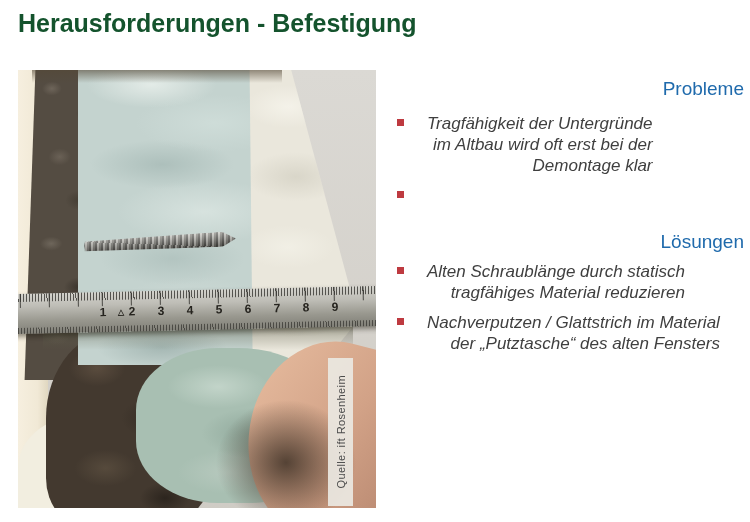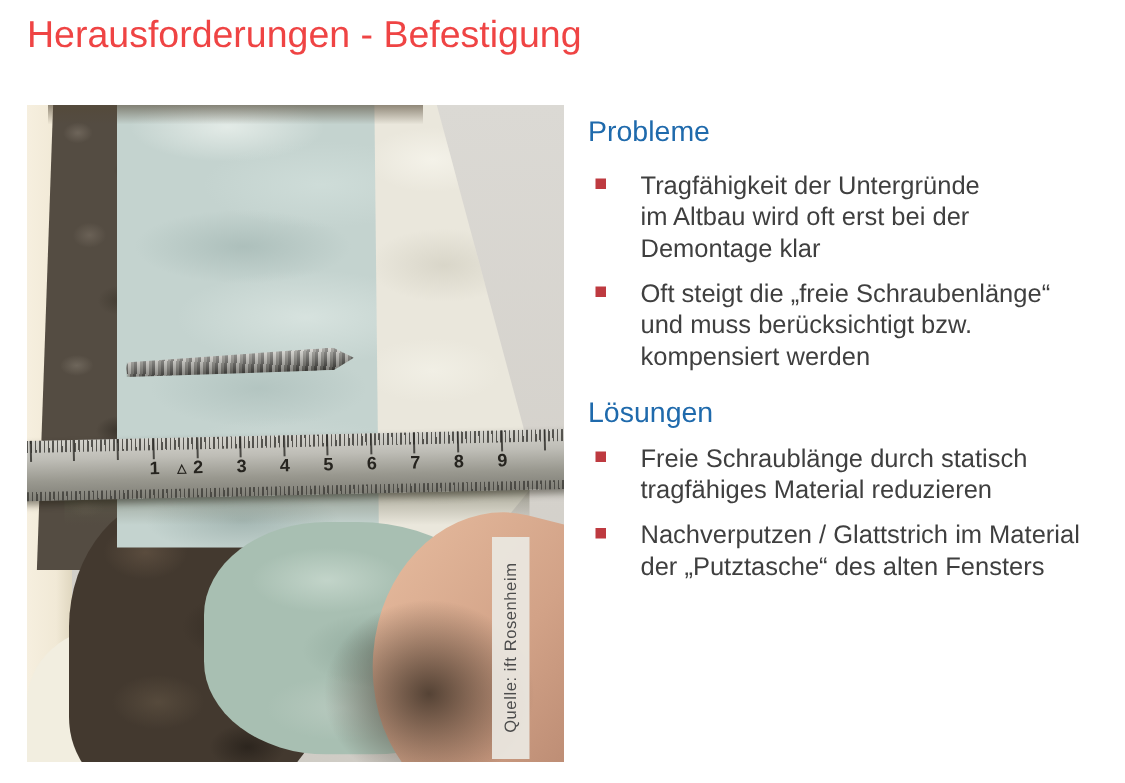--- a/index.html
+++ b/index.html
@@ -3,21 +3,21 @@
 <meta charset="utf-8">
 <style>
   html,body{margin:0;padding:0;}
   body{
     width:750px;height:522px;position:relative;background:#ffffff;
     font-family:"Liberation Sans", sans-serif;overflow:hidden;
   }
   
   .slide-title{
     position:absolute;left:18px;top:8px;
-    font-size:25px;line-height:30px;color:#ef4444;font-weight:400;
+    font-size:25px;line-height:30px;color:#14532d;font-weight:700;
   }
   
   .photo{
     position:absolute;left:18px;top:70px;width:358px;height:438px;
     overflow:hidden;background:#d6d3cd;
   }
   .photo *{position:absolute;}
   .ph-base{inset:0;background:linear-gradient(180deg,#dbd9d4 0%,#d5d2cc 55%,#cfccc5 100%);}
   .ph-cream{left:0;top:0;width:30px;height:100%;
     background:linear-gradient(90deg,#f6efdf 0%,#f1e9d6 65%,#e0d7c0 100%);}
@@ -97,24 +97,24 @@
   .ph-ruler .ticks-mm-bottom{left:0;bottom:0;width:100%;height:6px;
     background:repeating-linear-gradient(90deg,#2c2b27 0 1px,transparent 1px 2.9px);opacity:.65;}
   .ruler-num{top:13px;width:14px;text-align:center;
     font-size:12px;font-weight:700;color:#26241f;line-height:14px;}
   .ruler-mark{top:16px;font-size:8px;color:#26241f;font-weight:700;}
   .ph-quelle{left:310px;top:288px;width:25px;height:148px;
     background:rgba(234,232,226,.92);display:flex;align-items:center;justify-content:center;}
   .ph-quelle span{position:static;writing-mode:vertical-rl;transform:rotate(180deg);
     font-size:11px;color:#4c4c4c;letter-spacing:.4px;white-space:nowrap;}
   
-  .col{position:absolute;left:392px;top:78px;width:352px;}
+  .col{position:absolute;left:392px;top:78px;width:352px;text-align:right;}
   .sec-heading{font-size:19px;line-height:22px;color:#1f6aac;margin:0 0 13px 0;}
-  .sec-heading.second{margin-top:17px;margin-bottom:8px;}
-  .bullet{display:flex;margin:0 0 9px 0;}
+  .sec-heading.second{margin-top:33px;margin-bottom:8px;}
+  .bullet{display:flex;margin:0 0 9px 0;font-style:italic;}
   .bullet .sq{flex:none;width:7px;height:7px;background:#be3a40;margin:6px 0 0 5px;}
   .bullet .btext{margin-left:23px;font-size:17px;line-height:21px;color:#3f3f3f;
     white-space:pre-line;}
 </style>
 </head>
 <body>
 
 <div class="slide-title">Herausforderungen - Befestigung</div>
 
 <div class="photo">
@@ -159,30 +159,27 @@
   <div class="sec-heading">Probleme</div>
 
   <div class="bullet">
     <span class="sq"></span>
     <span class="btext">Tragfähigkeit der Untergründe
 im Altbau wird oft erst bei der
 Demontage klar</span>
   </div>
   <div class="bullet">
     <span class="sq"></span>
-    <span class="btext">Oft steigt die „freie Schraubenlänge“
-und muss berücksichtigt bzw.
-kompensiert werden</span>
   </div>
 
   <div class="sec-heading second">Lösungen</div>
 
   <div class="bullet">
     <span class="sq"></span>
-    <span class="btext">Freie Schraublänge durch statisch
+    <span class="btext">Alten Schraublänge durch statisch
 tragfähiges Material reduzieren</span>
   </div>
   <div class="bullet">
     <span class="sq"></span>
     <span class="btext">Nachverputzen / Glattstrich im Material
 der „Putztasche“ des alten Fensters</span>
   </div>
 </div>
 
 </body></html>

